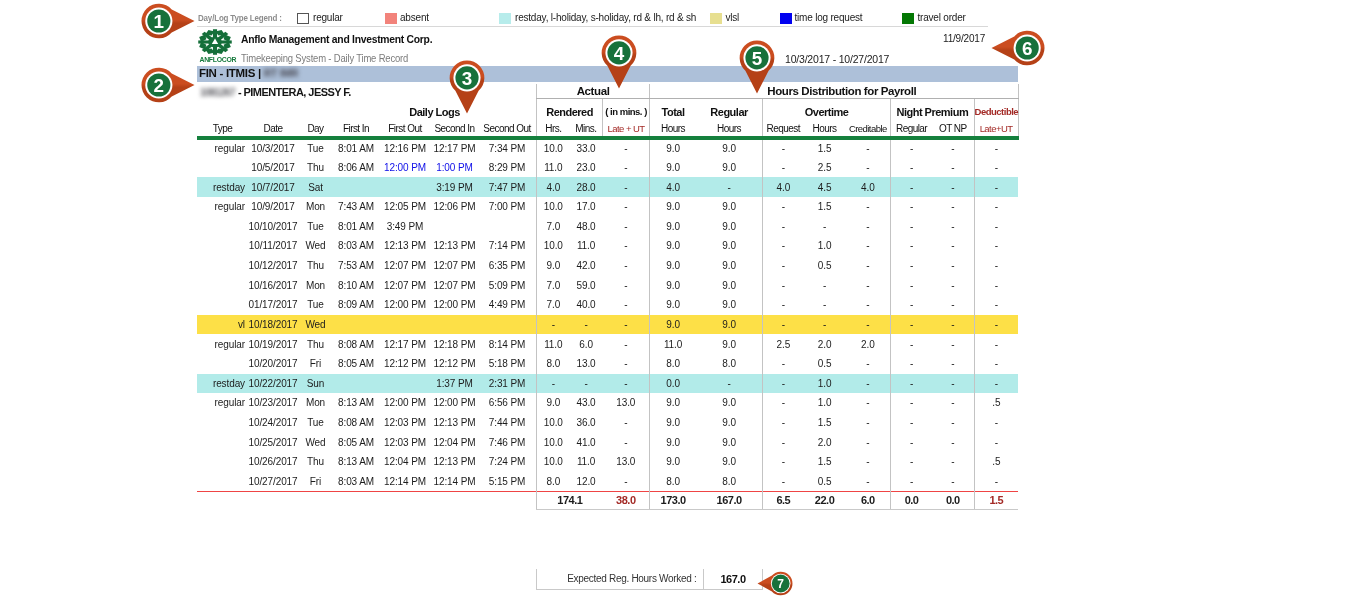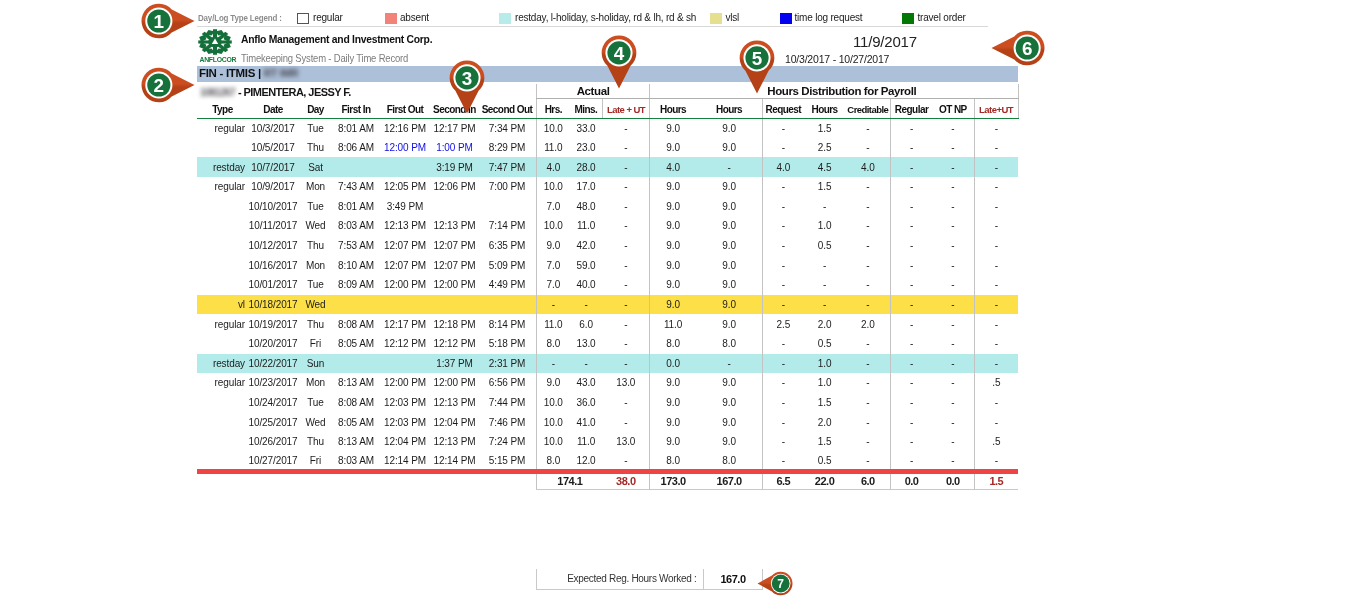--- a/index.html
+++ b/index.html
@@ -3,30 +3,30 @@
 *{margin:0;padding:0;box-sizing:border-box}
 html,body{width:1366px;height:600px;background:#fff;font-family:"Liberation Sans",sans-serif;position:relative;overflow:hidden}
 .a{position:absolute}
 .pin{position:absolute;z-index:50}
 table{border-collapse:collapse;table-layout:fixed;position:absolute;left:197px;top:83.5px;width:821px}
 td,th{padding:0;text-align:center;vertical-align:middle;white-space:nowrap;font-weight:normal}
 td{font-size:10px;color:#1c1c1c;letter-spacing:-0.1px}
 tr.data{height:19.63px}
 .hA th{font-size:11.5px;font-weight:bold;letter-spacing:-0.4px;color:#111;vertical-align:bottom;line-height:13px}
 .hB th{font-size:11px;font-weight:bold;letter-spacing:-0.5px;color:#111;vertical-align:bottom;line-height:12px;padding-bottom:1px}
-.hC th{font-size:10px;font-weight:bold;letter-spacing:-0.55px;color:#111;border-bottom:1px solid #15803d;padding-top:2px}
+.hC th{font-size:10px;font-weight:normal;letter-spacing:-0.55px;color:#111;border-bottom:4px solid #15803d;padding-top:2px}
 .sm{font-size:9.5px !important}
 .red{color:#a32a26 !important}
 .blu{color:#0f0fe8}
 .bl{border-left:1px solid #c3c3c3}
 .br{border-right:1px solid #c3c3c3}
 .gb{border-bottom:1px solid #b0b0b0}
 tr.rest td{background:#b2ebe9}
 tr.vl td{background:#fde047}
-tr.tot td{font-size:11px;font-weight:bold;letter-spacing:-0.5px;border-top:5px solid #ef4444;height:18.4px}
+tr.tot td{font-size:11px;font-weight:bold;letter-spacing:-0.5px;border-top:1px solid #ef4444;height:18.4px}
 tr.tot td.bb{border-bottom:1px solid #c9c9c9}
 .typ{text-align:right;padding-right:3px}
 .legsq{position:absolute;top:13px;width:11.5px;height:11px}
 .legtx{position:absolute;top:11.5px;font-size:10px;color:#222;letter-spacing:-0.2px}
 </style></head><body>
 <svg width="0" height="0" style="position:absolute">
     <defs>
 <linearGradient id="gb" x1="0" y1="-19" x2="0" y2="19" gradientUnits="userSpaceOnUse">
         <stop offset="0.47" stop-color="#cb4d20"></stop>
         <stop offset="0.56" stop-color="#b54117"></stop>
@@ -113,21 +113,21 @@
       <g transform="rotate(337.5)">
         <path d="M-4.4 -10.9 L0 -14.5 L4.4 -10.9 L0 -7.9 Z"></path>
       </g>
       <circle r="5.8"></circle>
     </g>
 <path d="M0 -3.4 L3.2 2.1 L-3.2 2.1 Z" fill="#fff"></path>
   </svg>
 <div class="a" style="left:197.5px;top:54.5px;width:36px;text-align:center;font-size:7.5px;font-weight:bold;color:#157a3c;letter-spacing:-0.3px;transform:scaleX(0.92)">ANFLOCOR</div>
 <div class="a" style="left:241px;top:32.5px;font-size:11.5px;font-weight:bold;color:#111;letter-spacing:-0.3px;transform:scaleX(0.9);transform-origin:left top">Anflo Management and Investment Corp.</div>
 <div class="a" style="left:241px;top:52px;font-size:11px;color:#7c7c7c;letter-spacing:-0.2px;transform:scaleX(0.86);transform-origin:left top">Timekeeping System - Daily Time Record</div>
-<div class="a" style="left:785px;top:32.5px;width:200px;text-align:center;font-size:15px;color:#222;letter-spacing:-0.2px">11/9/2017</div>
+<div class="a" style="left:785px;top:32.5px;width:200px;text-align:right;font-size:10px;color:#222;letter-spacing:-0.2px">11/9/2017</div>
 <div class="a" style="left:785px;top:52.5px;width:201px;text-align:left;font-size:10.5px;color:#222;letter-spacing:-0.2px">10/3/2017 - 10/27/2017</div>
 <div class="a" style="left:197px;top:65.5px;width:821px;height:16px;background:#adc0d9;font-size:11.5px;font-weight:bold;color:#111;line-height:15px;letter-spacing:-0.3px;padding-left:2px">FIN - ITMIS | <span style="color:#4a4a55;filter:blur(2.2px);font-size:10.5px">RT IMR</span></div>
 <div class="a" style="left:200px;top:85.5px;font-size:11px;font-weight:bold;color:#161616;letter-spacing:-0.55px"><span style="color:#5a5a60;filter:blur(2.2px);font-size:10px">1081267 </span> - PIMENTERA, JESSY F.</div>
 <table>
     <colgroup>
       <col style="width:51px">
       <col style="width:50px">
       <col style="width:35px">
       <col style="width:46px">
       <col style="width:52px">
@@ -144,20 +144,31 @@
       <col style="width:41.5px">
       <col style="width:42px">
       <col style="width:44px">
     </colgroup>
 <tbody>
       <tr class="hA" style="height:15px">
         <th colspan="7"></th>
         <th colspan="3" class="bl gb">Actual</th>
         <th colspan="8" class="bl br gb" style="padding-left:16px">Hours Distribution for Payroll</th>
       </tr>
+<tr class="hB" style="height:20px">
+        <th colspan="3"></th>
+        <th colspan="4">Daily Logs</th>
+<th colspan="2" class="bl">Rendered</th>
+        <th class="bl sm">( in mins. )</th>
+<th class="bl">Total</th>
+        <th>Regular</th>
+<th colspan="3" class="bl">Overtime</th>
+        <th colspan="2" class="bl">Night Premium</th>
+        <th class="bl br sm red">Deductible</th>
+      </tr>
 <tr class="hC" style="height:19.5px">
         <th>Type</th>
         <th>Date</th>
         <th>Day</th>
         <th>First In</th>
         <th>First Out</th>
         <th>Second In</th>
         <th>Second Out</th>
 <th class="bl">Hrs.</th>
         <th>Mins.</th>
@@ -326,21 +337,21 @@
         <td>9.0</td>
         <td class="bl">-</td>
         <td>-</td>
         <td>-</td>
         <td class="bl">-</td>
         <td>-</td>
         <td class="bl">-</td>
       </tr>
 <tr class="data">
         <td class="typ"></td>
-        <td>10/01/2017</td>
+        <td>01/17/2017</td>
         <td>Tue</td>
         <td>8:09 AM</td>
         <td>12:00 PM</td>
         <td>12:00 PM</td>
         <td>4:49 PM</td>
         <td class="bl">7.0</td>
         <td>40.0</td>
         <td>-</td>
         <td class="bl">9.0</td>
         <td>9.0</td>

